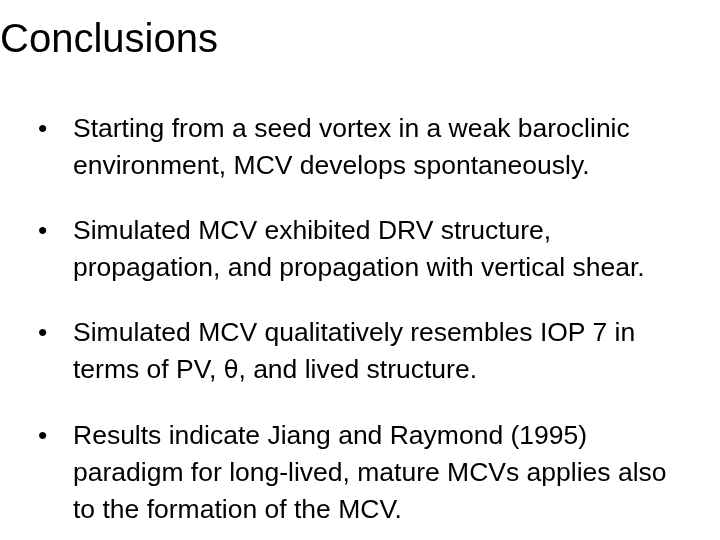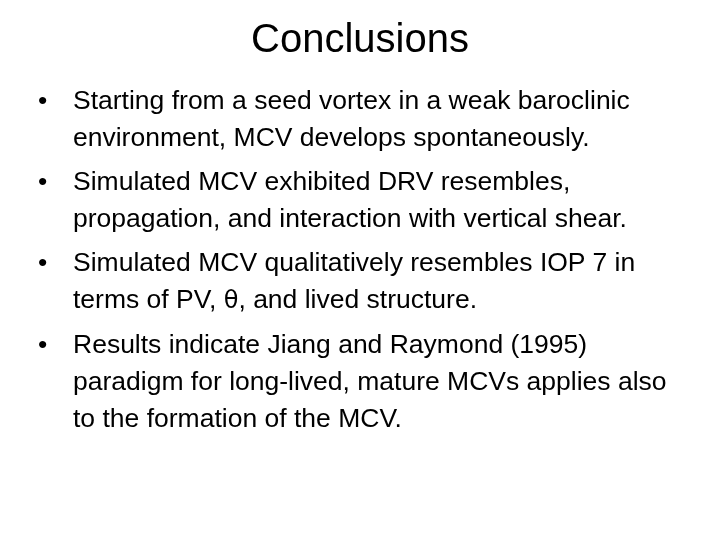--- a/index.html
+++ b/index.html
@@ -20,21 +20,20 @@
     width: 720px;
     height: 540px;
     background: #ffffff;
     box-sizing: border-box;
   }
   .slide-title {
     position: absolute;
     left: 0;
     top: 14px;
     width: 720px;
-    text-align: center;
     font-size: 40px;
     line-height: 48px;
     font-weight: 400;
     letter-spacing: 0px;
     color: #000000;
     white-space: nowrap;
   }
   .bullet-list {
     position: absolute;
     left: 32px;
@@ -59,20 +58,21 @@
     left: 6px;
     top: 0;
     width: 20px;
     font-size: 26.5px;
     line-height: 37px;
     color: #000000;
     text-align: left;
   }
   .bullet-text {
     display: block;
+    margin-top: 28px;
   }
   .greek {
     font-family: "DejaVu Sans", sans-serif;
     font-size: 24px;
   }
   .ital {
   }
 </style>
 </head>
 <body>
@@ -83,21 +83,21 @@
 
   <ul class="bullet-list">
 
     <li class="bullet-item">
       <span class="bullet-marker">•</span>
       <span class="bullet-text">Starting from a seed vortex in a weak baroclinic environment, MCV develops spontaneously.</span>
     </li>
 
     <li class="bullet-item">
       <span class="bullet-marker">•</span>
-      <span class="bullet-text">Simulated MCV exhibited DRV resembles, propagation, and interaction with vertical shear.</span>
+      <span class="bullet-text">Simulated MCV exhibited DRV structure, propagation, and propagation with vertical shear.</span>
     </li>
 
     <li class="bullet-item">
       <span class="bullet-marker">•</span>
       <span class="bullet-text"><span>Simulated MCV qualitatively resembles IOP 7 in terms of PV, </span><span class="greek">θ</span><span>, and lived structure.</span></span>
     </li>
 
     <li class="bullet-item">
       <span class="bullet-marker">•</span>
       <span class="bullet-text"><span>Results indicate Jiang and Raymond (1995) paradigm for long-lived, mature MCVs applies also to the </span><span class="ital">formation</span><span> of the MCV.</span></span>

